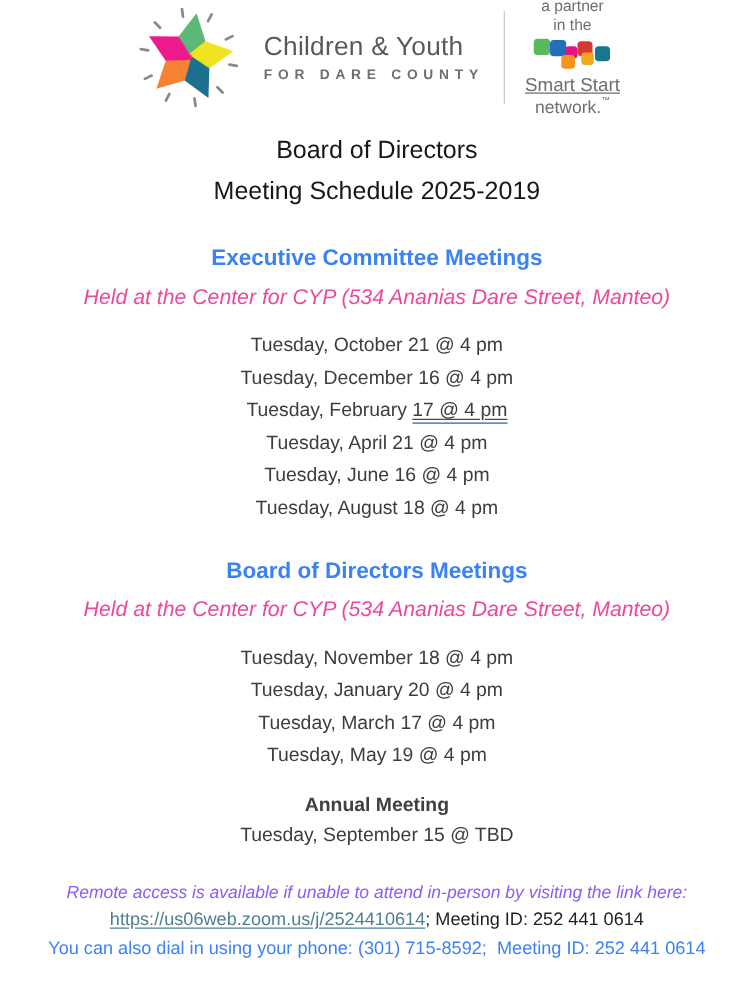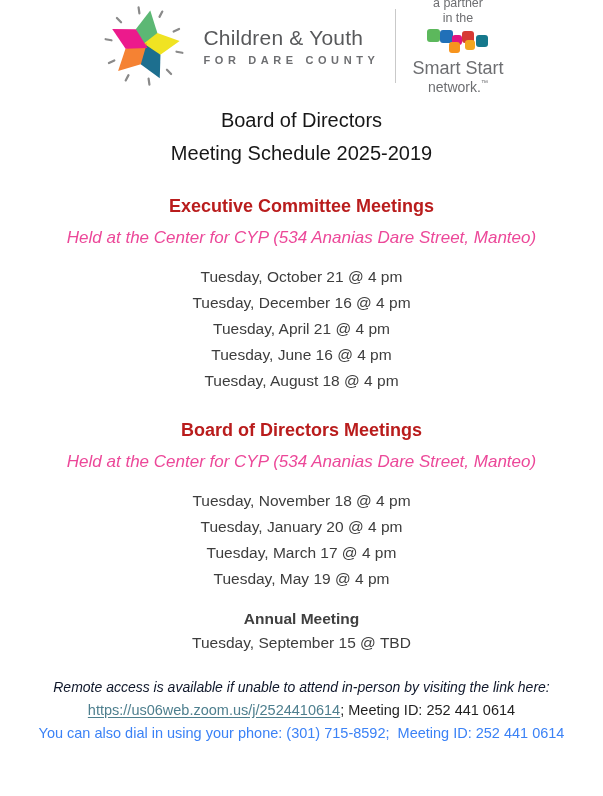--- a/index.html
+++ b/index.html
@@ -23,40 +23,40 @@
   .badge { color:#6d6e71; font-size:12.5px; line-height:1.18; text-align:center; }
   .badge-blocks { position:relative; width:62px; height:27px; margin:3px auto 2px auto; }
   .blk { position:absolute; border-radius:3px; }
   .blk-green  { left:0;  top:7;  width:13px; height:13px; }
   .blk-blue   { left:13px; top:1px; width:13px; height:13px; }
   .blk-magenta{ left:25px; top:6px; width:10px; height:10px; }
   .blk-orange { left:22px; top:13px; width:11px; height:11px; }
   .blk-red    { left:35px; top:2px; width:12px; height:12px; }
   .blk-yellow { left:38px; top:11px; width:10px; height:10px; }
   .blk-teal   { left:49px; top:6px; width:12px; height:12px; }
-  .badge-smart { font-size:18px; }
+  .badge-smart { font-size:15px;text-decoration:underline; }
   .badge-network { font-size:14px; }
   .tm { font-size:7px; vertical-align:top; }
   
   .doc-title { margin-top:14px; font-size:20px; font-weight:400; color:#171717; line-height:33px; }
-  .section-heading { margin-top:24px; font-size:18px; font-weight:700; color:#b91c1c; line-height:24px; }
+  .section-heading { margin-top:24px; font-size:18px; font-weight:700; color:#3b82f6; line-height:24px; }
   .venue { margin-top:8px; font-size:17px; font-style:italic; color:#ec4899; line-height:24px; }
   .date-list { margin-top:14px; }
   .date-line { font-size:15.5px; color:#3d3d3d; line-height:26px; }
   .gram {
     text-decoration:underline;
     text-underline-offset:2px;
     text-decoration-color:#4a4a4a;
     border-bottom:1.6px solid #2b5fc7;
     padding-bottom:1px;
   }
   .annual-heading { margin-top:16px; font-size:15.5px; font-weight:700; color:#404040; line-height:22px; }
   .annual-date { font-size:15.5px; color:#3d3d3d; line-height:26px; }
   .footer { margin-top:20px; }
-  .remote-line { font-size:14px; font-style:italic; color:#0f172a; line-height:23px; }
+  .remote-line { font-size:14px; font-style:italic; color:#8b5cf6; line-height:23px; }
   .link-line { font-size:14.5px; color:#1f1f1f; line-height:23px; }
   .zoom-link { color:#4e7f8e; text-decoration:underline; text-underline-offset:2px; cursor:pointer; }
   .phone-line { font-size:14.5px; color:#3b82f6; line-height:23px; white-space:pre-wrap; }
 </style>
 </head>
 <body>
 
 <div class="logo-row">
 
   <div class="star-wrap">
@@ -108,20 +108,21 @@
 <div class="doc-title">
   <div>Board of Directors</div>
   <div>Meeting Schedule 2025-2019</div>
 </div>
 
 <div class="section-heading">Executive Committee Meetings</div>
 <div class="venue">Held at the Center for CYP (534 Ananias Dare Street, Manteo)</div>
 <div class="date-list">
   <div class="date-line">Tuesday, October 21 @ 4 pm</div>
   <div class="date-line">Tuesday, December 16 @ 4 pm</div>
+  <div class="date-line"><span>Tuesday, February </span><span class="gram" style="border-bottom-color: rgb(43, 95, 199);">17 @ 4 pm</span></div>
   <div class="date-line">Tuesday, April 21 @ 4 pm</div>
   <div class="date-line">Tuesday, June 16 @ 4 pm</div>
   <div class="date-line">Tuesday, August 18 @ 4 pm</div>
 </div>
 
 <div class="section-heading">Board of Directors Meetings</div>
 <div class="venue">Held at the Center for CYP (534 Ananias Dare Street, Manteo)</div>
 <div class="date-list">
   <div class="date-line">Tuesday, November 18 @ 4 pm</div>
   <div class="date-line">Tuesday, January 20 @ 4 pm</div>

